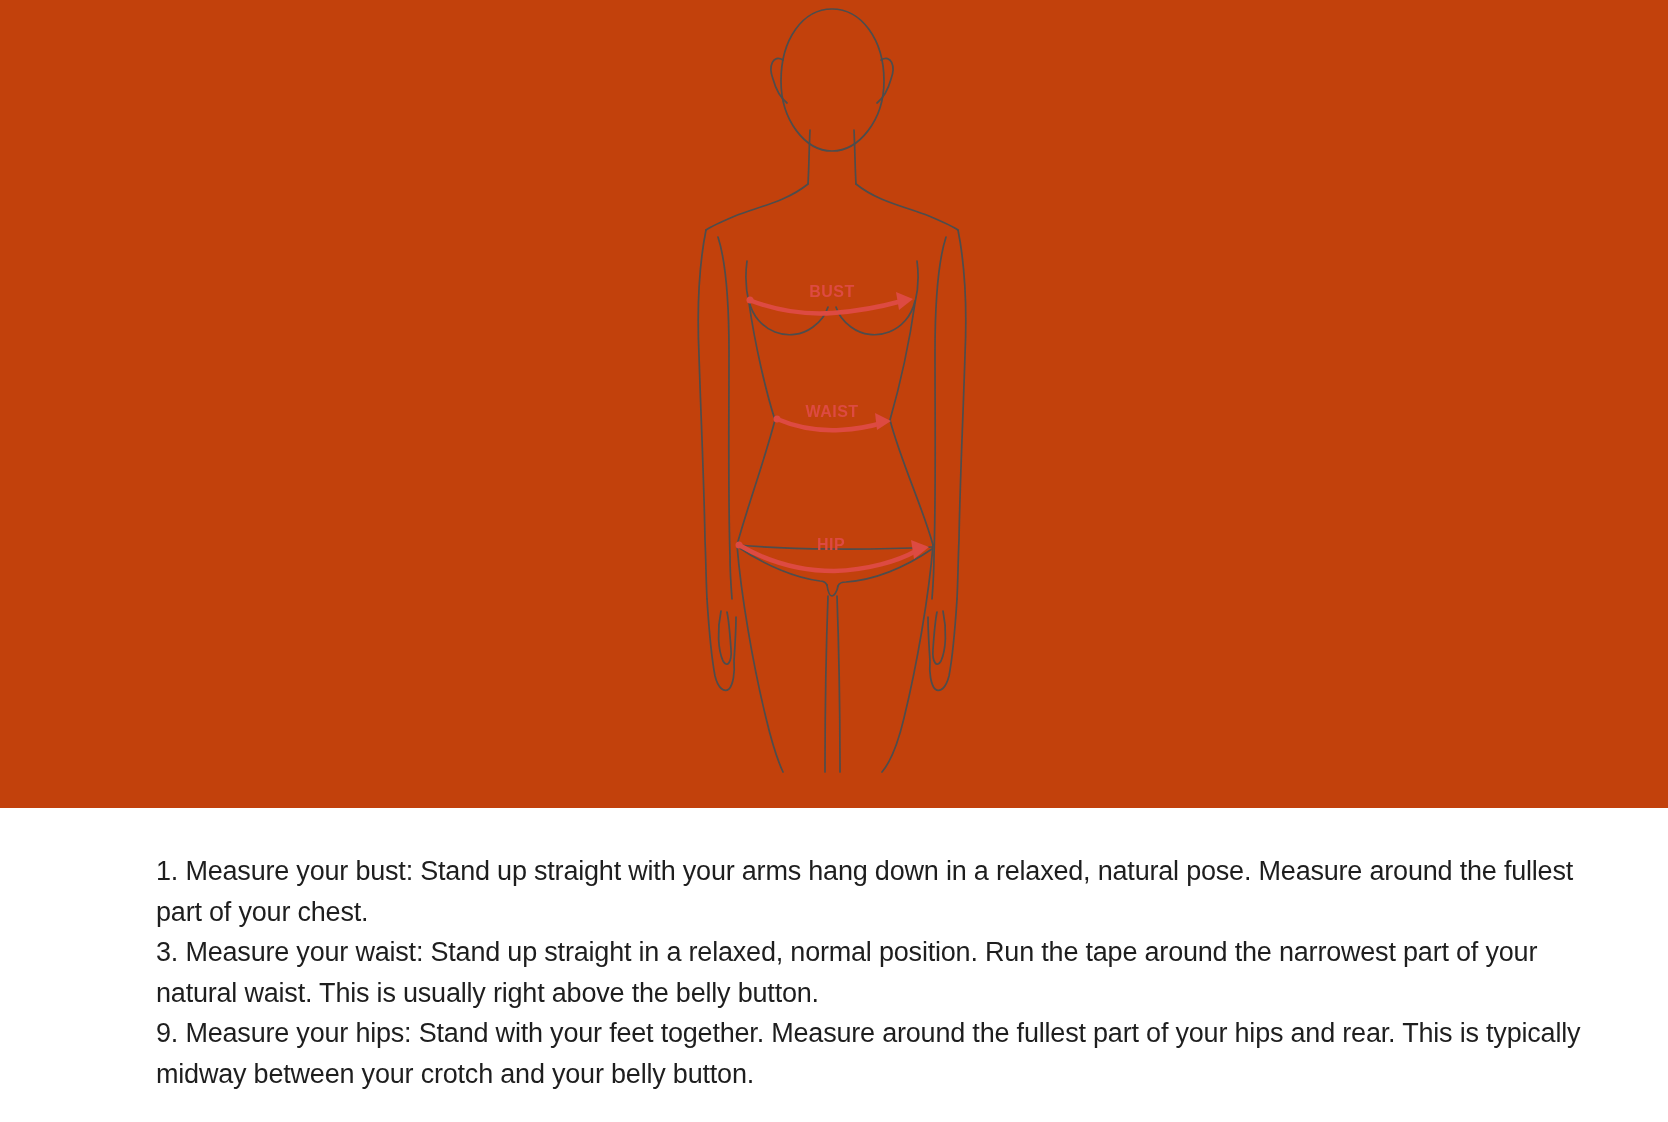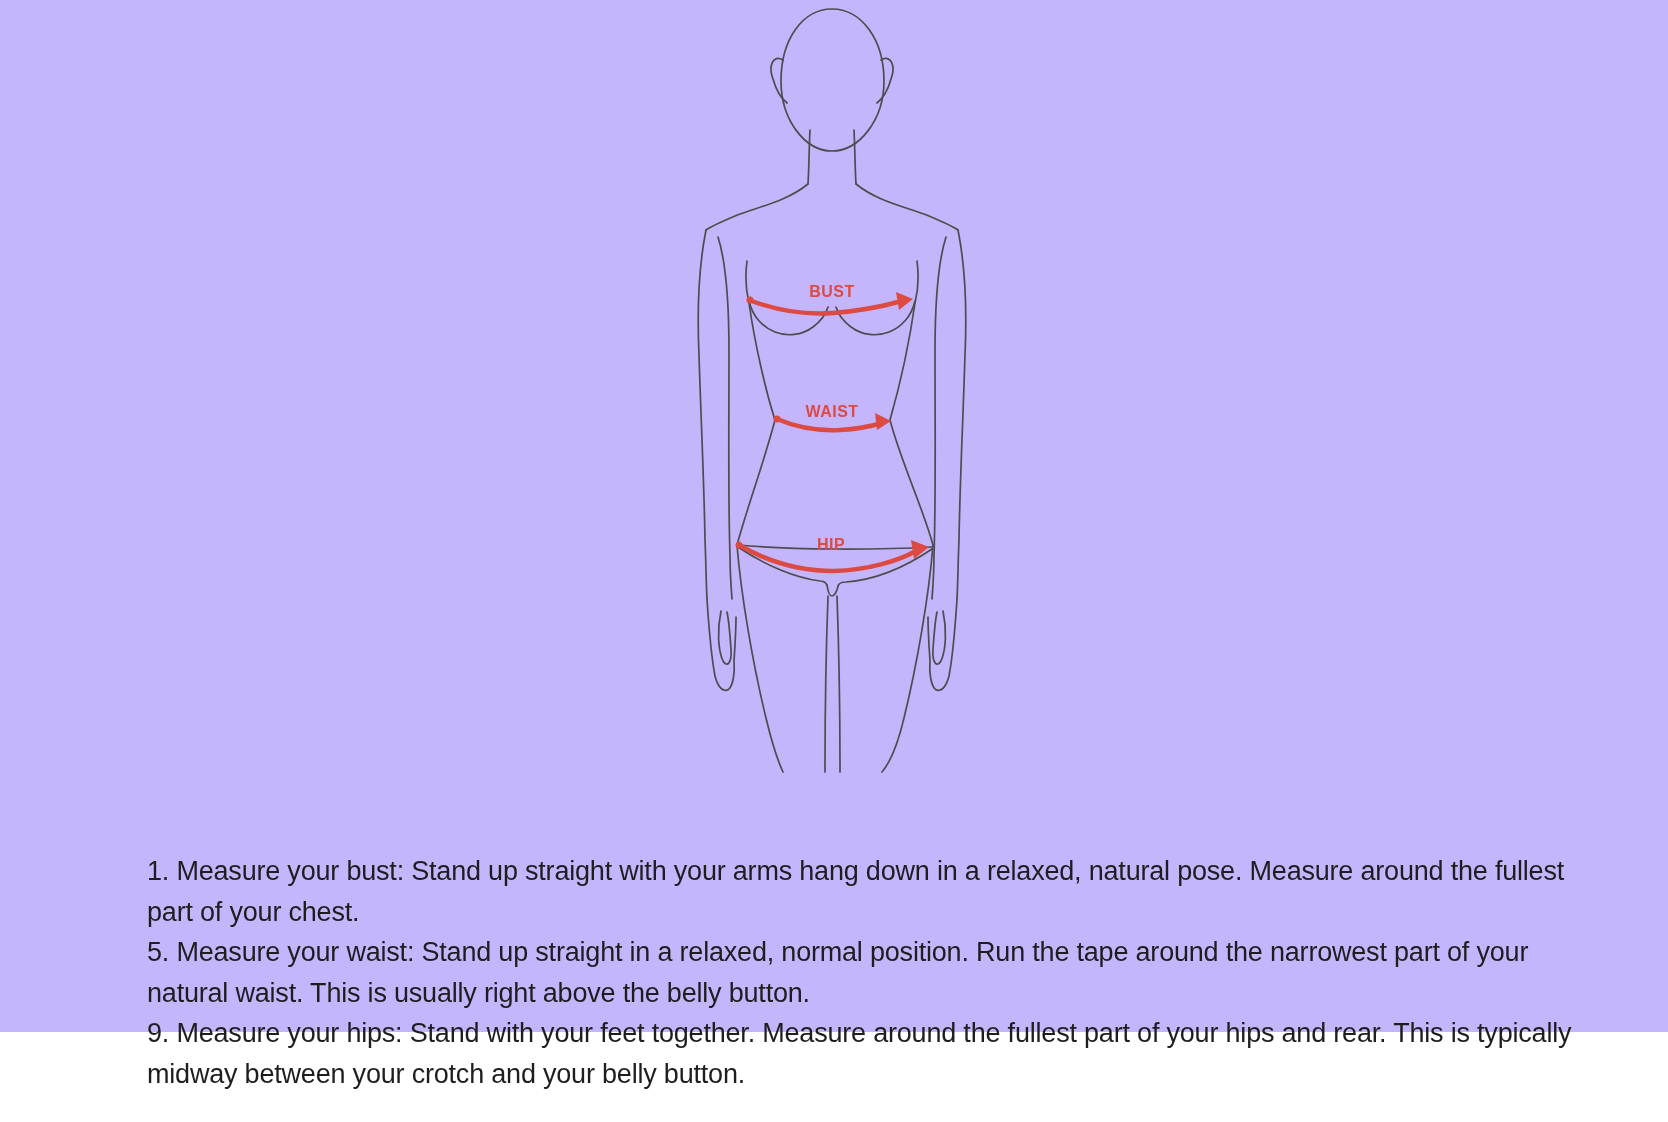--- a/index.html
+++ b/index.html
@@ -1,31 +1,31 @@
 <!DOCTYPE html>
 <html><head>
 <meta charset="utf-8">
 <style>
   html,body{
     margin:0;padding:0;background:#ffffff;
     width:1668px;height:1122px;overflow:hidden;
     font-family:"Liberation Sans",sans-serif;
   }
-  .canvas{position:relative;width:1668px;height:1032px;background:#c4b5fd;}
+  .canvas{position:relative;width:1668px;height:808px;background:#c2410c;}
   .figure-wrap{position:absolute;left:0;top:0;width:1668px;height:790px;}
   .figure-wrap svg{position:absolute;left:598px;top:0;}
   .outline{fill:none;stroke:#4d4d4d;stroke-width:1.7;stroke-linecap:round;stroke-linejoin:round;}
   .redline{fill:none;stroke:#dd4a42;stroke-width:4.5;stroke-linecap:round;}
   .redfill{fill:#dd4a42;stroke:none;}
   .measure-label{
     fill:#dd4a42;font-family:"Liberation Sans",sans-serif;
     font-size:16px;font-weight:bold;letter-spacing:0.5px;text-anchor:middle;
   }
   .instructions{
-    position:absolute;left:147px;top:851px;width:1510px;
+    position:absolute;left:156px;top:851px;width:1510px;
     color:#1e1e1e;font-size:27px;line-height:40.5px;letter-spacing:-0.2px;
   }
   .instructions p{margin:0;white-space:pre-line;}
 </style>
 </head>
 <body>
 
 <div class="canvas">
 
   <div class="figure-wrap">
@@ -90,19 +90,19 @@
         <path class="redline" d="M 739,545 C 770,563 803,571 834,571 C 868,570 898,561 916,551"></path>
         <polygon class="redfill" points="929,547 911,540 914,559"></polygon>
         <text class="measure-label" x="831" y="550">HIP</text>
       </g>
     </svg>
   </div>
 
   <div class="instructions">
     <p>1. Measure your bust: Stand up straight with your arms hang down in a relaxed, natural pose. Measure around the fullest
 part of your chest.</p>
-    <p>5. Measure your waist: Stand up straight in a relaxed, normal position. Run the tape around the narrowest part of your
+    <p>3. Measure your waist: Stand up straight in a relaxed, normal position. Run the tape around the narrowest part of your
 natural waist. This is usually right above the belly button.</p>
     <p>9. Measure your hips: Stand with your feet together. Measure around the fullest part of your hips and rear. This is typically
 midway between your crotch and your belly button.</p>
   </div>
 
 </div>
 
 </body></html>

